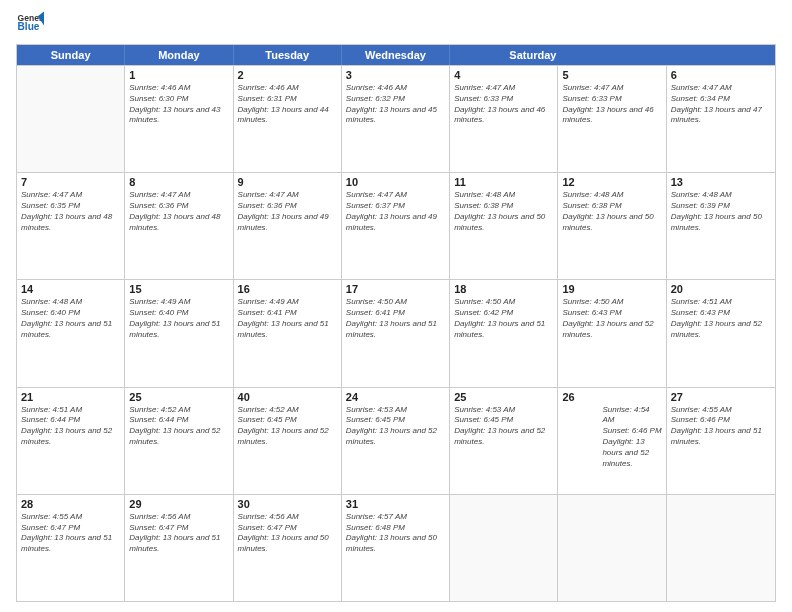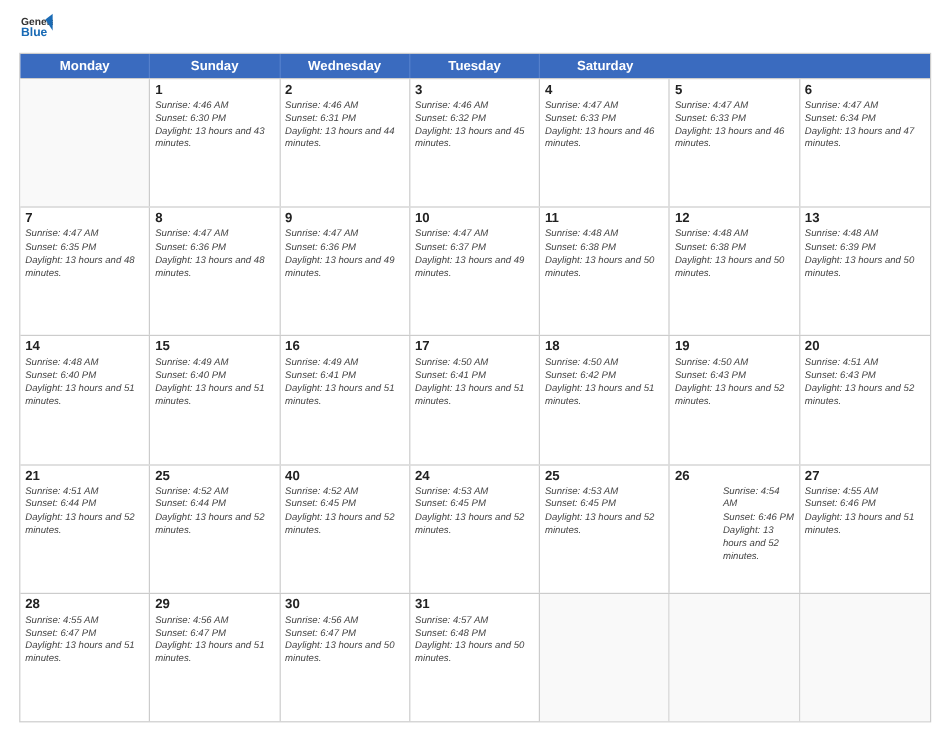--- a/index.html
+++ b/index.html
@@ -57,21 +57,21 @@
       background: #3a6bbf;
     }
     .cal-header-cell {
       color: #fff;
       font-size: 11px;
       font-weight: bold;
       text-align: center;
       padding: 4px 2px;
       border-right: 1px solid #5580cc;
     }
-    .cal-header-cell:last-child { border-right: none; }
+    .cal-header-cell:last-child { border-right: none; text-align: right; }
     .cal-body {
       flex: 1;
       display: flex;
       flex-direction: column;
     }
     .cal-week {
       display: grid;
       grid-template-columns: repeat(7, 1fr);
       flex: 1;
       border-top: 1px solid #ccc;
@@ -113,24 +113,24 @@
       </svg>
     </div>
     <div class="title-block">
       <div class="month-title"></div>
       <div class="location"></div>
     </div>
   </div>
 
   <div class="calendar">
     <div class="cal-header">
-    <div class="cal-header-cell">Monday</div>
-        <div class="cal-header-cell">Sunday</div>
+    <div class="cal-header-cell">Sunday</div>
+        <div class="cal-header-cell">Monday</div>
+        <div class="cal-header-cell">Tuesday</div>
         <div class="cal-header-cell">Wednesday</div>
-        <div class="cal-header-cell">Tuesday</div>
         <div class="cal-header-cell">Saturday</div>
       </div>
     <div class="cal-body">
     <div class="cal-week">
           <div class="cal-cell empty"></div>
           <div class="cal-cell">
             <div class="cell-day">1</div>
             <div class="cell-info" style="white-space: pre-line;">Sunrise: 4:46 AM
 Sunset: 6:30 PM
 Daylight: 13 hours and 43 minutes.</div>

